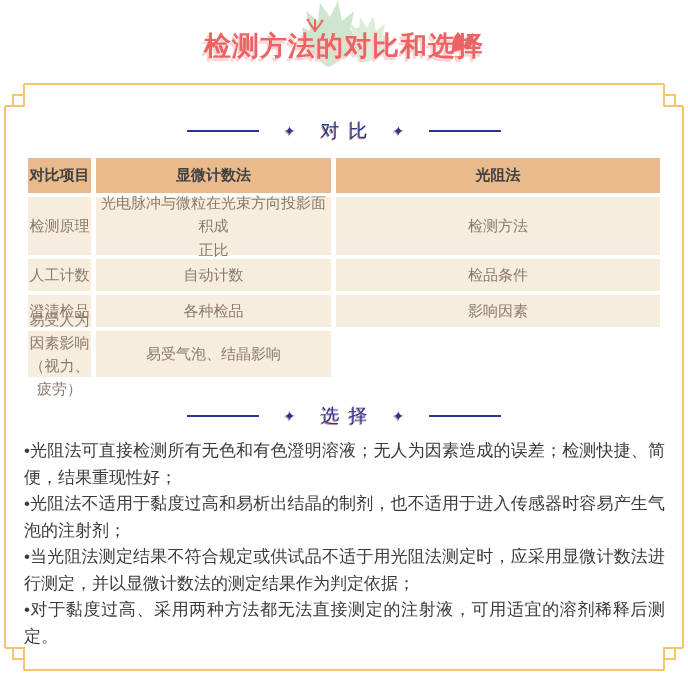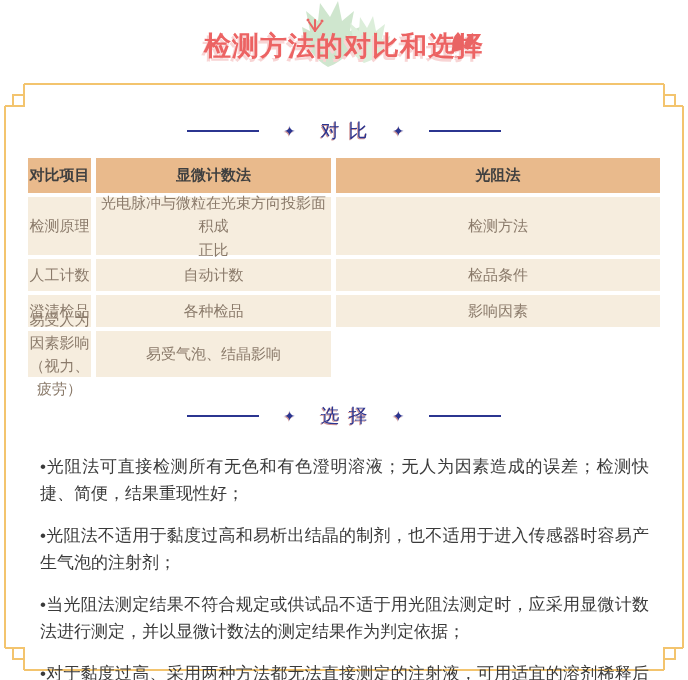--- a/index.html
+++ b/index.html
@@ -33,21 +33,21 @@
     grid-template-columns:63px 235px 324px; grid-template-rows:35px 58px 32px 32px 46px;
     gap:4px 5px; z-index:2; }
   .cell { display:flex; align-items:center; justify-content:center; text-align:center;
     white-space:pre-line; }
   .cell.header { background:#E9BA8C; color:#404040; font-weight:bold; font-size:15px; }
   .cell.body { background:#F6EDDE; color:#8A7A6A; font-size:15px; line-height:1.55; }
 
   
   .selection-text { position:absolute; left:24px; top:438px; width:641px; z-index:2;
     font-size:17px; line-height:26.5px; color:#3A3A3A; text-align:justify; }
-  .selection-text p { margin:16px; }
+  .selection-text p { margin:0; }
 </style>
 </head>
 <body>
 
 <div class="page">
 
   <svg class="frame-svg" viewBox="0 0 688 680" xmlns="http://www.w3.org/2000/svg" fill="none">
     <g stroke="#F3C46E" stroke-width="2">
       <path d="M24 84 H664"></path>
       <path d="M24 670 H664"></path>

